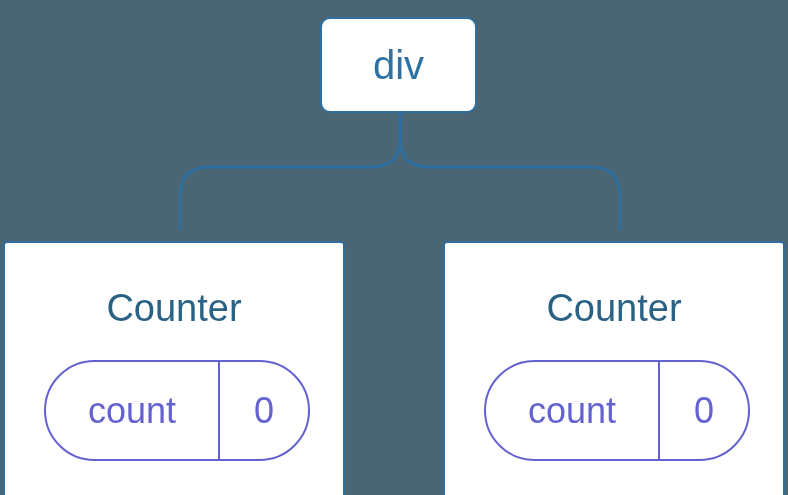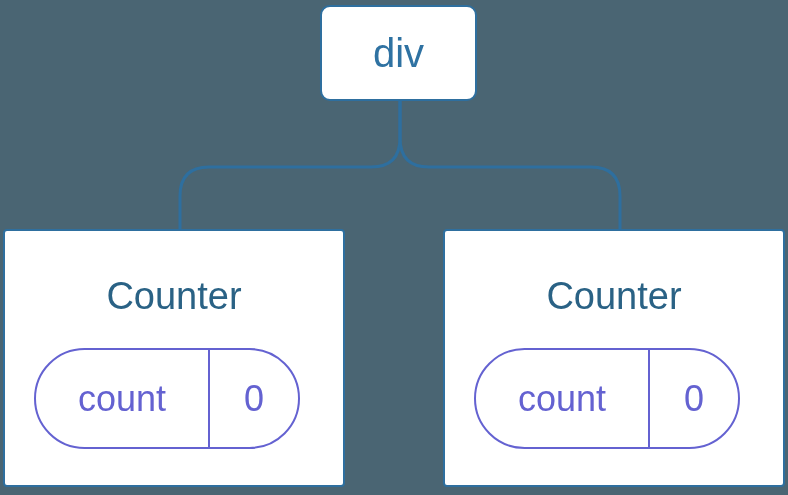--- a/index.html
+++ b/index.html
@@ -23,20 +23,21 @@
   }
   .connectors path {
     fill: none;
     stroke: var(--node-border, #2e6f9f);
     stroke-width: 3;
   }
   .node {
     position: absolute;
     background: var(--node-background, #ffffff);
     border: 2.5px solid var(--node-border, #2e6f9f);
+    margin-top: 12px;
   }
   .root-node {
     left: 320px; top: 5px;
     width: 157px; height: 96px;
     border-radius: 10px;
     display: flex; align-items: center; justify-content: center;
   }
   .root-label {
     font-size: 40px;
     font-weight: 500;
@@ -55,21 +56,21 @@
     top: 44px; left: 0;
     width: 100%;
     text-align: center;
     font-size: 38px;
     font-weight: 500;
     line-height: 1.15;
     color: var(--component-title, #2a6285);
   }
   .state-pill {
     position: absolute;
-    left: 29px; top: 117px;
+    left: 39px; top: 117px;
     width: 266px; height: 101px;
     border: 2px solid var(--state-accent, #6462d1);
     border-radius: 50.5px;
     display: flex;
     overflow: hidden;
     background: var(--node-background, #ffffff);
   }
   .state-cell {
     display: flex;
     align-items: center;

